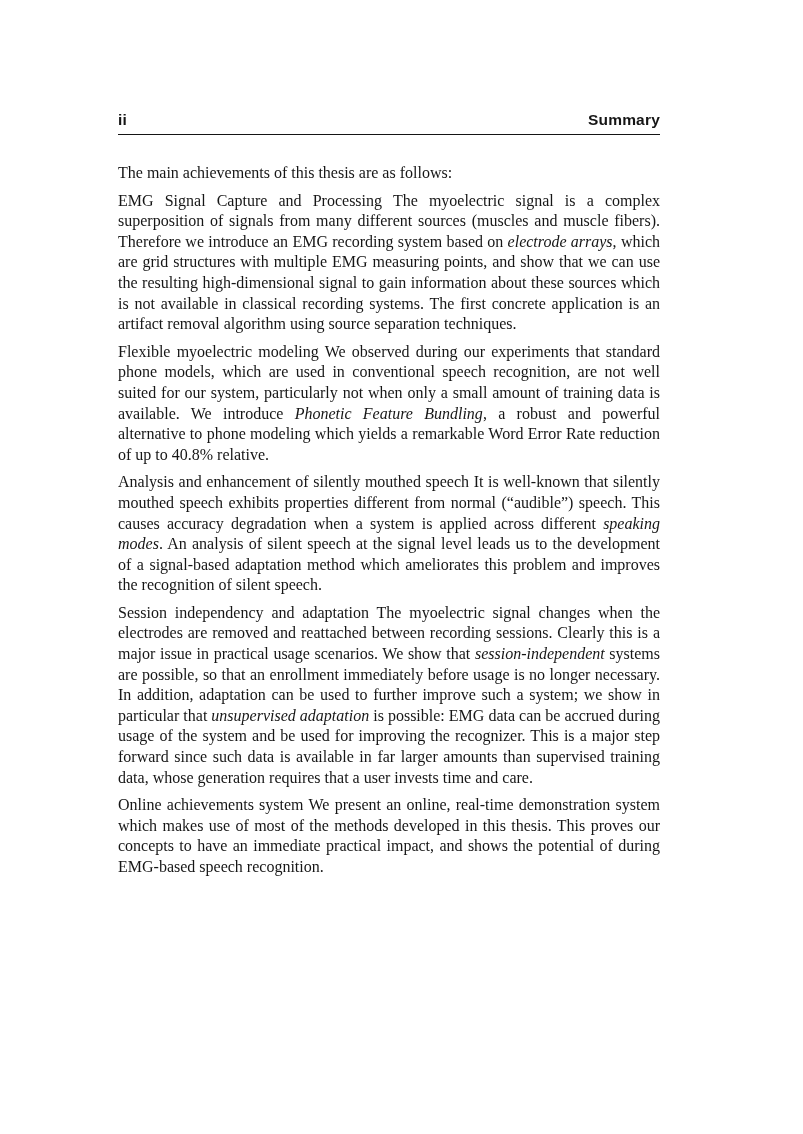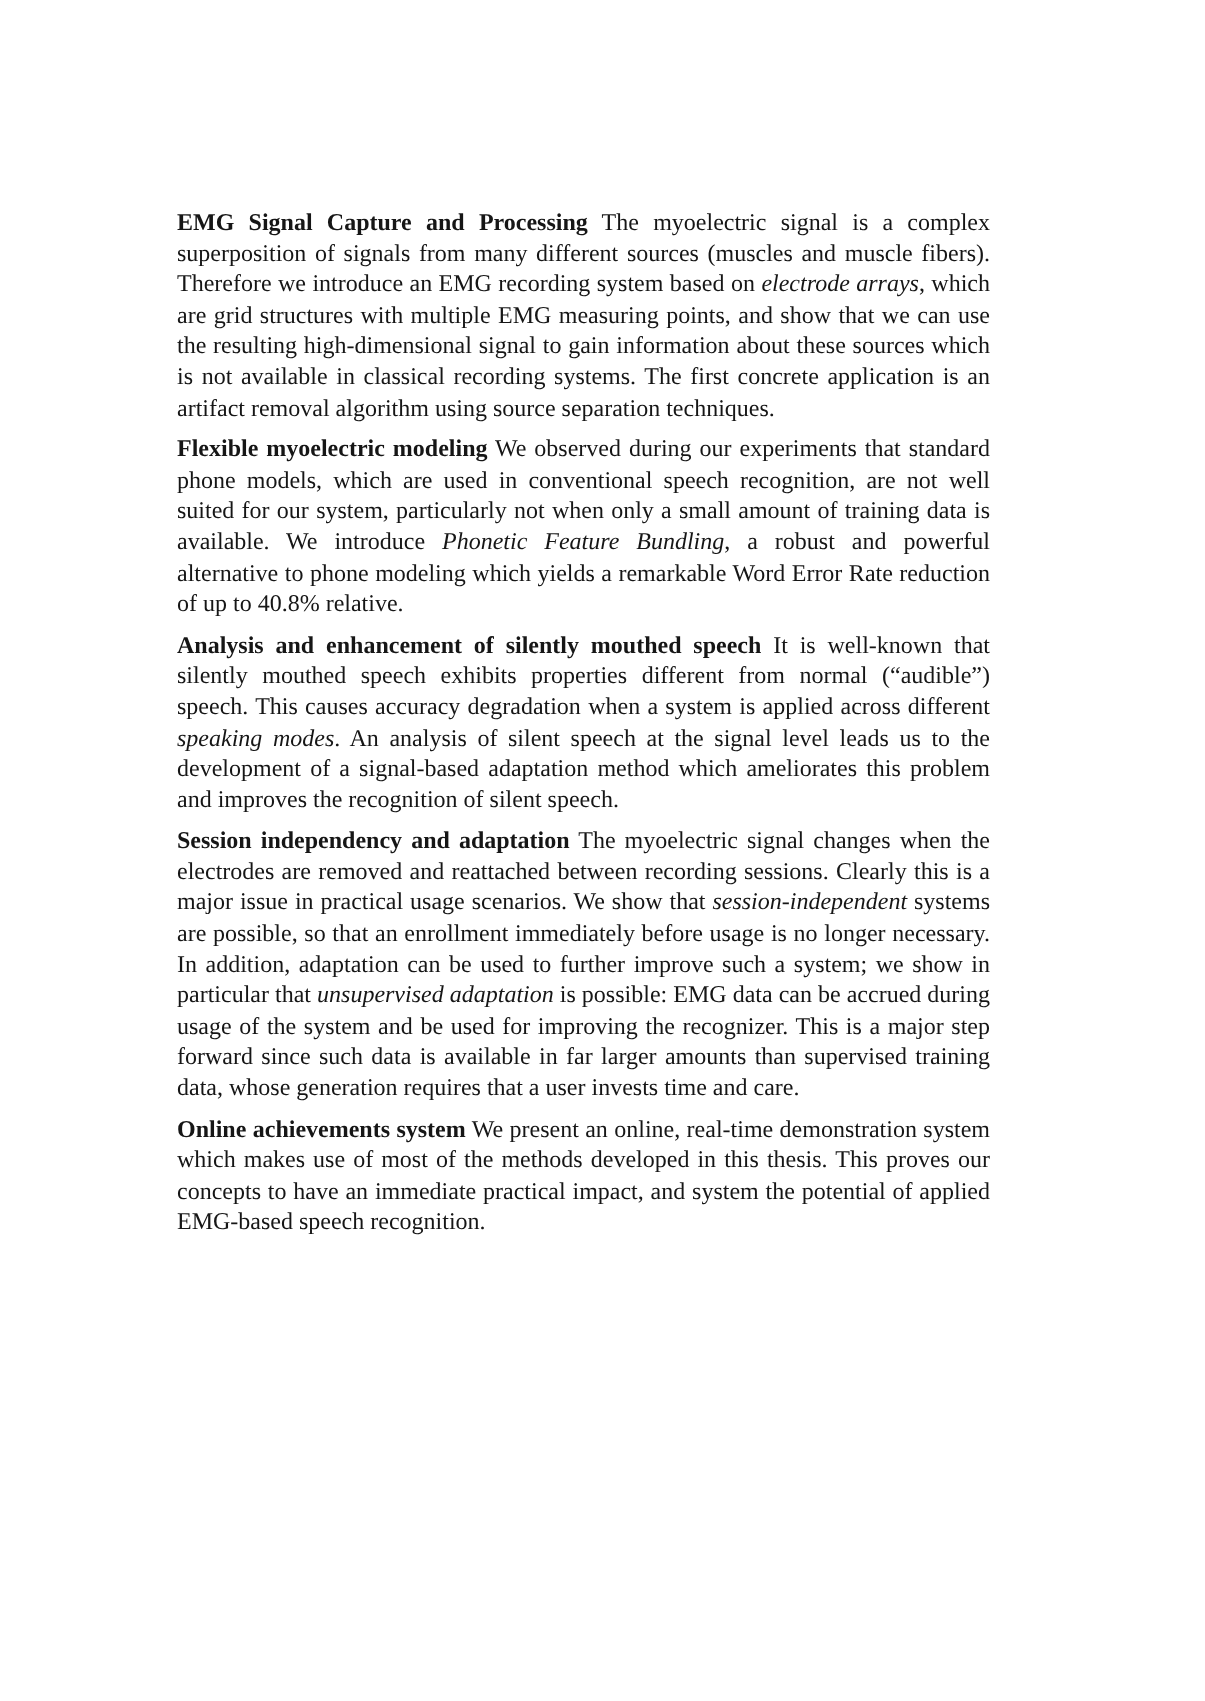--- a/index.html
+++ b/index.html
@@ -42,33 +42,38 @@
     hyphens: auto;
     -webkit-hyphens: auto;
   }
   .body-text p {
     margin: 0;
   }
   .body-text p + p {
     margin-top: 7px;
   }
   .lead {
-    font-weight: 700;
+    font-weight: 400;
   }
 </style>
 </head>
 <body>
 
 <div class="page">
   <div class="content">
 
+    <div class="pagehead">
+      <span>ii</span>
+      <span>Summary</span>
+    </div>
 
     <div class="body-text" id="body-text">
+      <p>The main achievements of this thesis are as follows:</p>
 
     <p><b class="lead">EMG Signal Capture and Processing</b> <span>The myoelectric signal is a complex superposition of signals from many different sources (muscles and muscle fibers). Therefore we introduce an EMG recording system based on </span><i>electrode arrays</i><span>, which are grid structures with multiple EMG measuring points, and show that we can use the resulting high-dimensional signal to gain information about these sources which is not available in classical recording systems. The first concrete application is an artifact removal algorithm using source separation techniques.</span></p>
         <p><b class="lead">Flexible myoelectric modeling</b> <span>We observed during our experiments that standard phone models, which are used in conventional speech recognition, are not well suited for our system, particularly not when only a small amount of training data is available. We introduce </span><i>Phonetic Feature Bundling</i><span>, a robust and powerful alternative to phone modeling which yields a remarkable Word Error Rate reduction of up to 40.8% relative.</span></p>
         <p><b class="lead">Analysis and enhancement of silently mouthed speech</b> <span>It is well-known that silently mouthed speech exhibits properties different from normal (“audible”) speech. This causes accuracy degradation when a system is applied across different </span><i>speaking modes</i><span>. An analysis of silent speech at the signal level leads us to the development of a signal-based adaptation method which ameliorates this problem and improves the recognition of silent speech.</span></p>
         <p><b class="lead">Session independency and adaptation</b> <span>The myoelectric signal changes when the electrodes are removed and reattached between recording sessions. Clearly this is a major issue in practical usage scenarios. We show that </span><i>session-independent</i><span> systems are possible, so that an enrollment immediately before usage is no longer necessary. In addition, adaptation can be used to further improve such a system; we show in particular that </span><i>unsupervised adaptation</i><span> is possible: EMG data can be accrued during usage of the system and be used for improving the recognizer. This is a major step forward since such data is available in far larger amounts than supervised training data, whose generation requires that a user invests time and care.</span></p>
-        <p><b class="lead">Online achievements system</b> <span>We present an online, real-time demonstration system which makes use of most of the methods developed in this thesis. This proves our concepts to have an immediate practical impact, and system the potential of applied EMG-based speech recognition.</span></p>
+        <p><b class="lead">Online achievements system</b> <span>We present an online, real-time demonstration system which makes use of most of the methods developed in this thesis. This proves our concepts to have an immediate practical impact, and shows the potential of during EMG-based speech recognition.</span></p>
       </div>
 
   </div>
 </div>
 
 </body></html>

